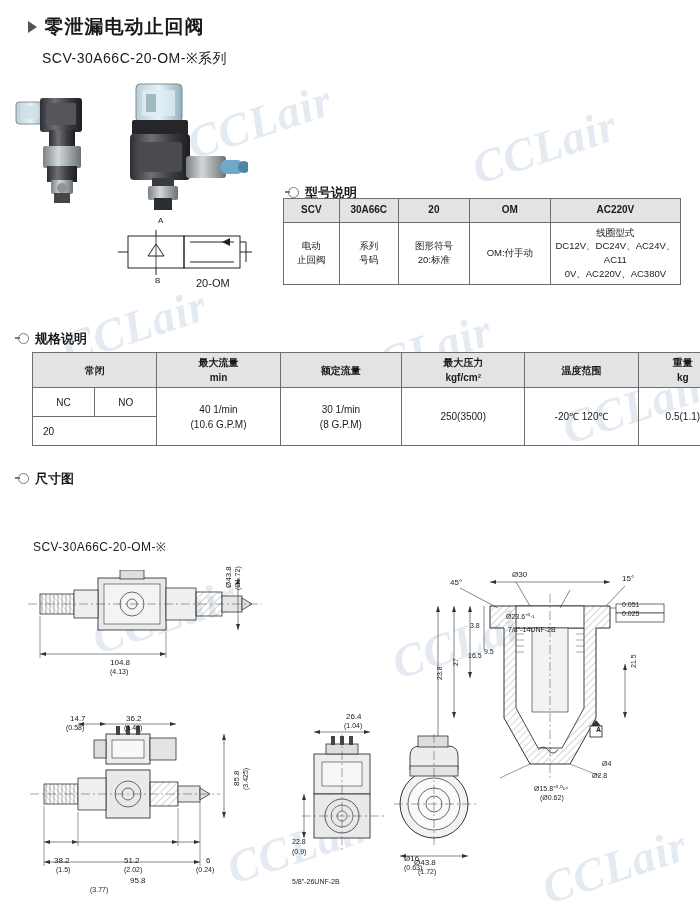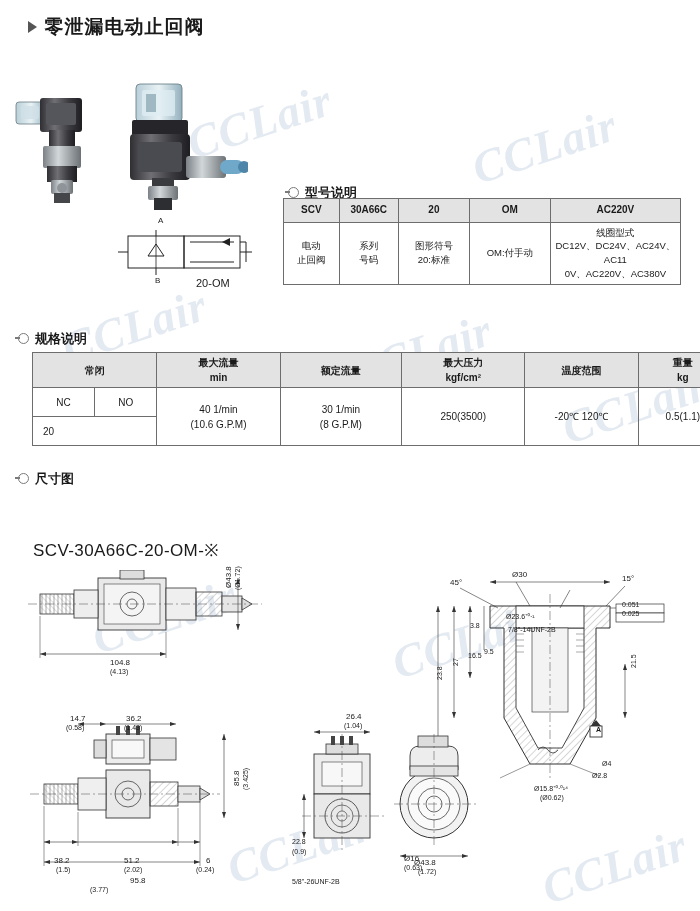--- a/index.html
+++ b/index.html
@@ -90,21 +90,21 @@
     width: 5px; height: 1.6px;
     background: #7a7a7a;
   }
   #sec-model { left: 288px; top: 184px; }
   #sec-spec  { left: 18px;  top: 330px; }
   #sec-dim   { left: 18px;  top: 470px; }
 
   .dim-code {
     position: absolute;
     left: 33px; top: 538px;
-    font-size: 17px;
+    font-size: 12px;
     letter-spacing: 0.4px;
   }
 
   
   .model-table {
     position: absolute;
     left: 283px;
     top: 198px;
     width: 398px;
     border-collapse: collapse;
@@ -187,20 +187,21 @@
 <div class="wm wm4">CCLair</div>
 <div class="wm wm5">CCLair</div>
 <div class="wm wm6">CCLair</div>
 <div class="wm wm7">CCLair</div>
 <div class="wm wm8">CCLair</div>
 <div class="wm wm9">CCLair</div>
 
 <div class="title-block">
   <span class="tri"></span>
   <span class="main-title">零泄漏电动止回阀</span>
+  <div class="sub-title">SCV-30A66C-20-OM-※系列</div>
 </div>
 
 <svg class="dw" id="photo-left" style="left:10px;top:76px;" width="120" height="140">
   <defs>
     <linearGradient id="gbody" x1="0" y1="0" x2="1" y2="0">
       <stop offset="0%" stop-color="#2f2f33"></stop>
       <stop offset="35%" stop-color="#6f6f74"></stop>
       <stop offset="70%" stop-color="#3a3a3f"></stop>
       <stop offset="100%" stop-color="#1e1e22"></stop>
     </linearGradient>

